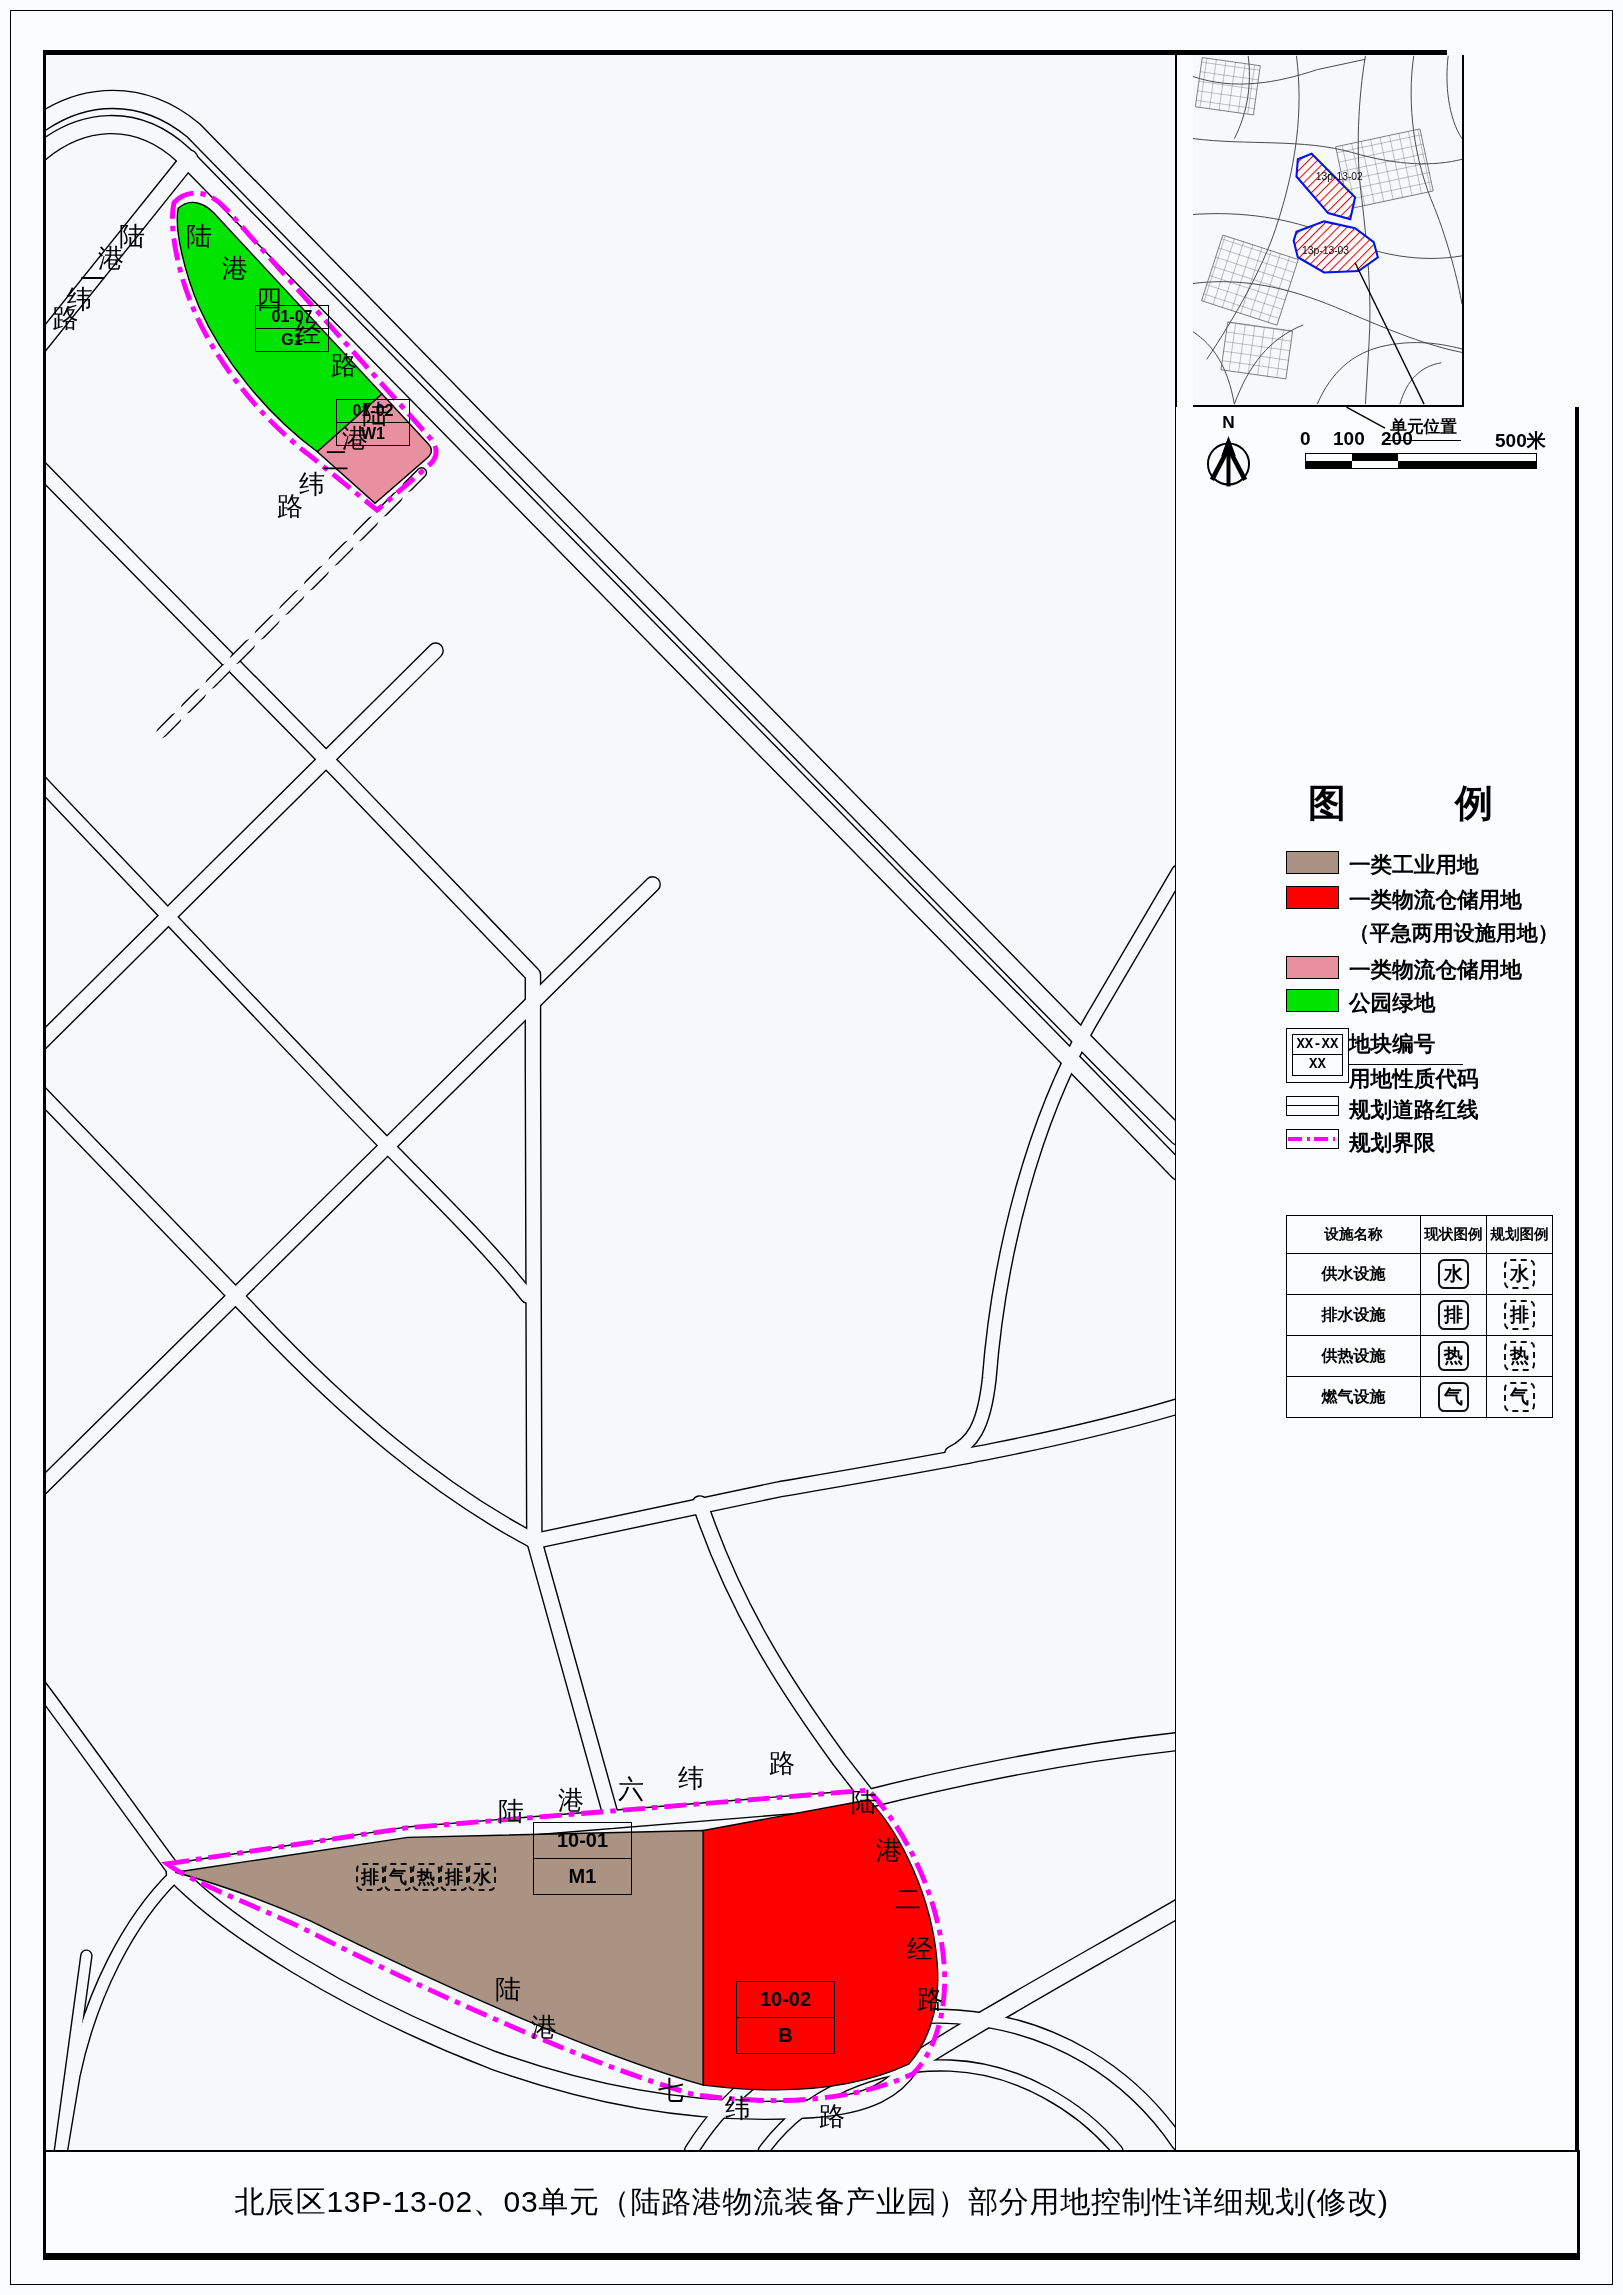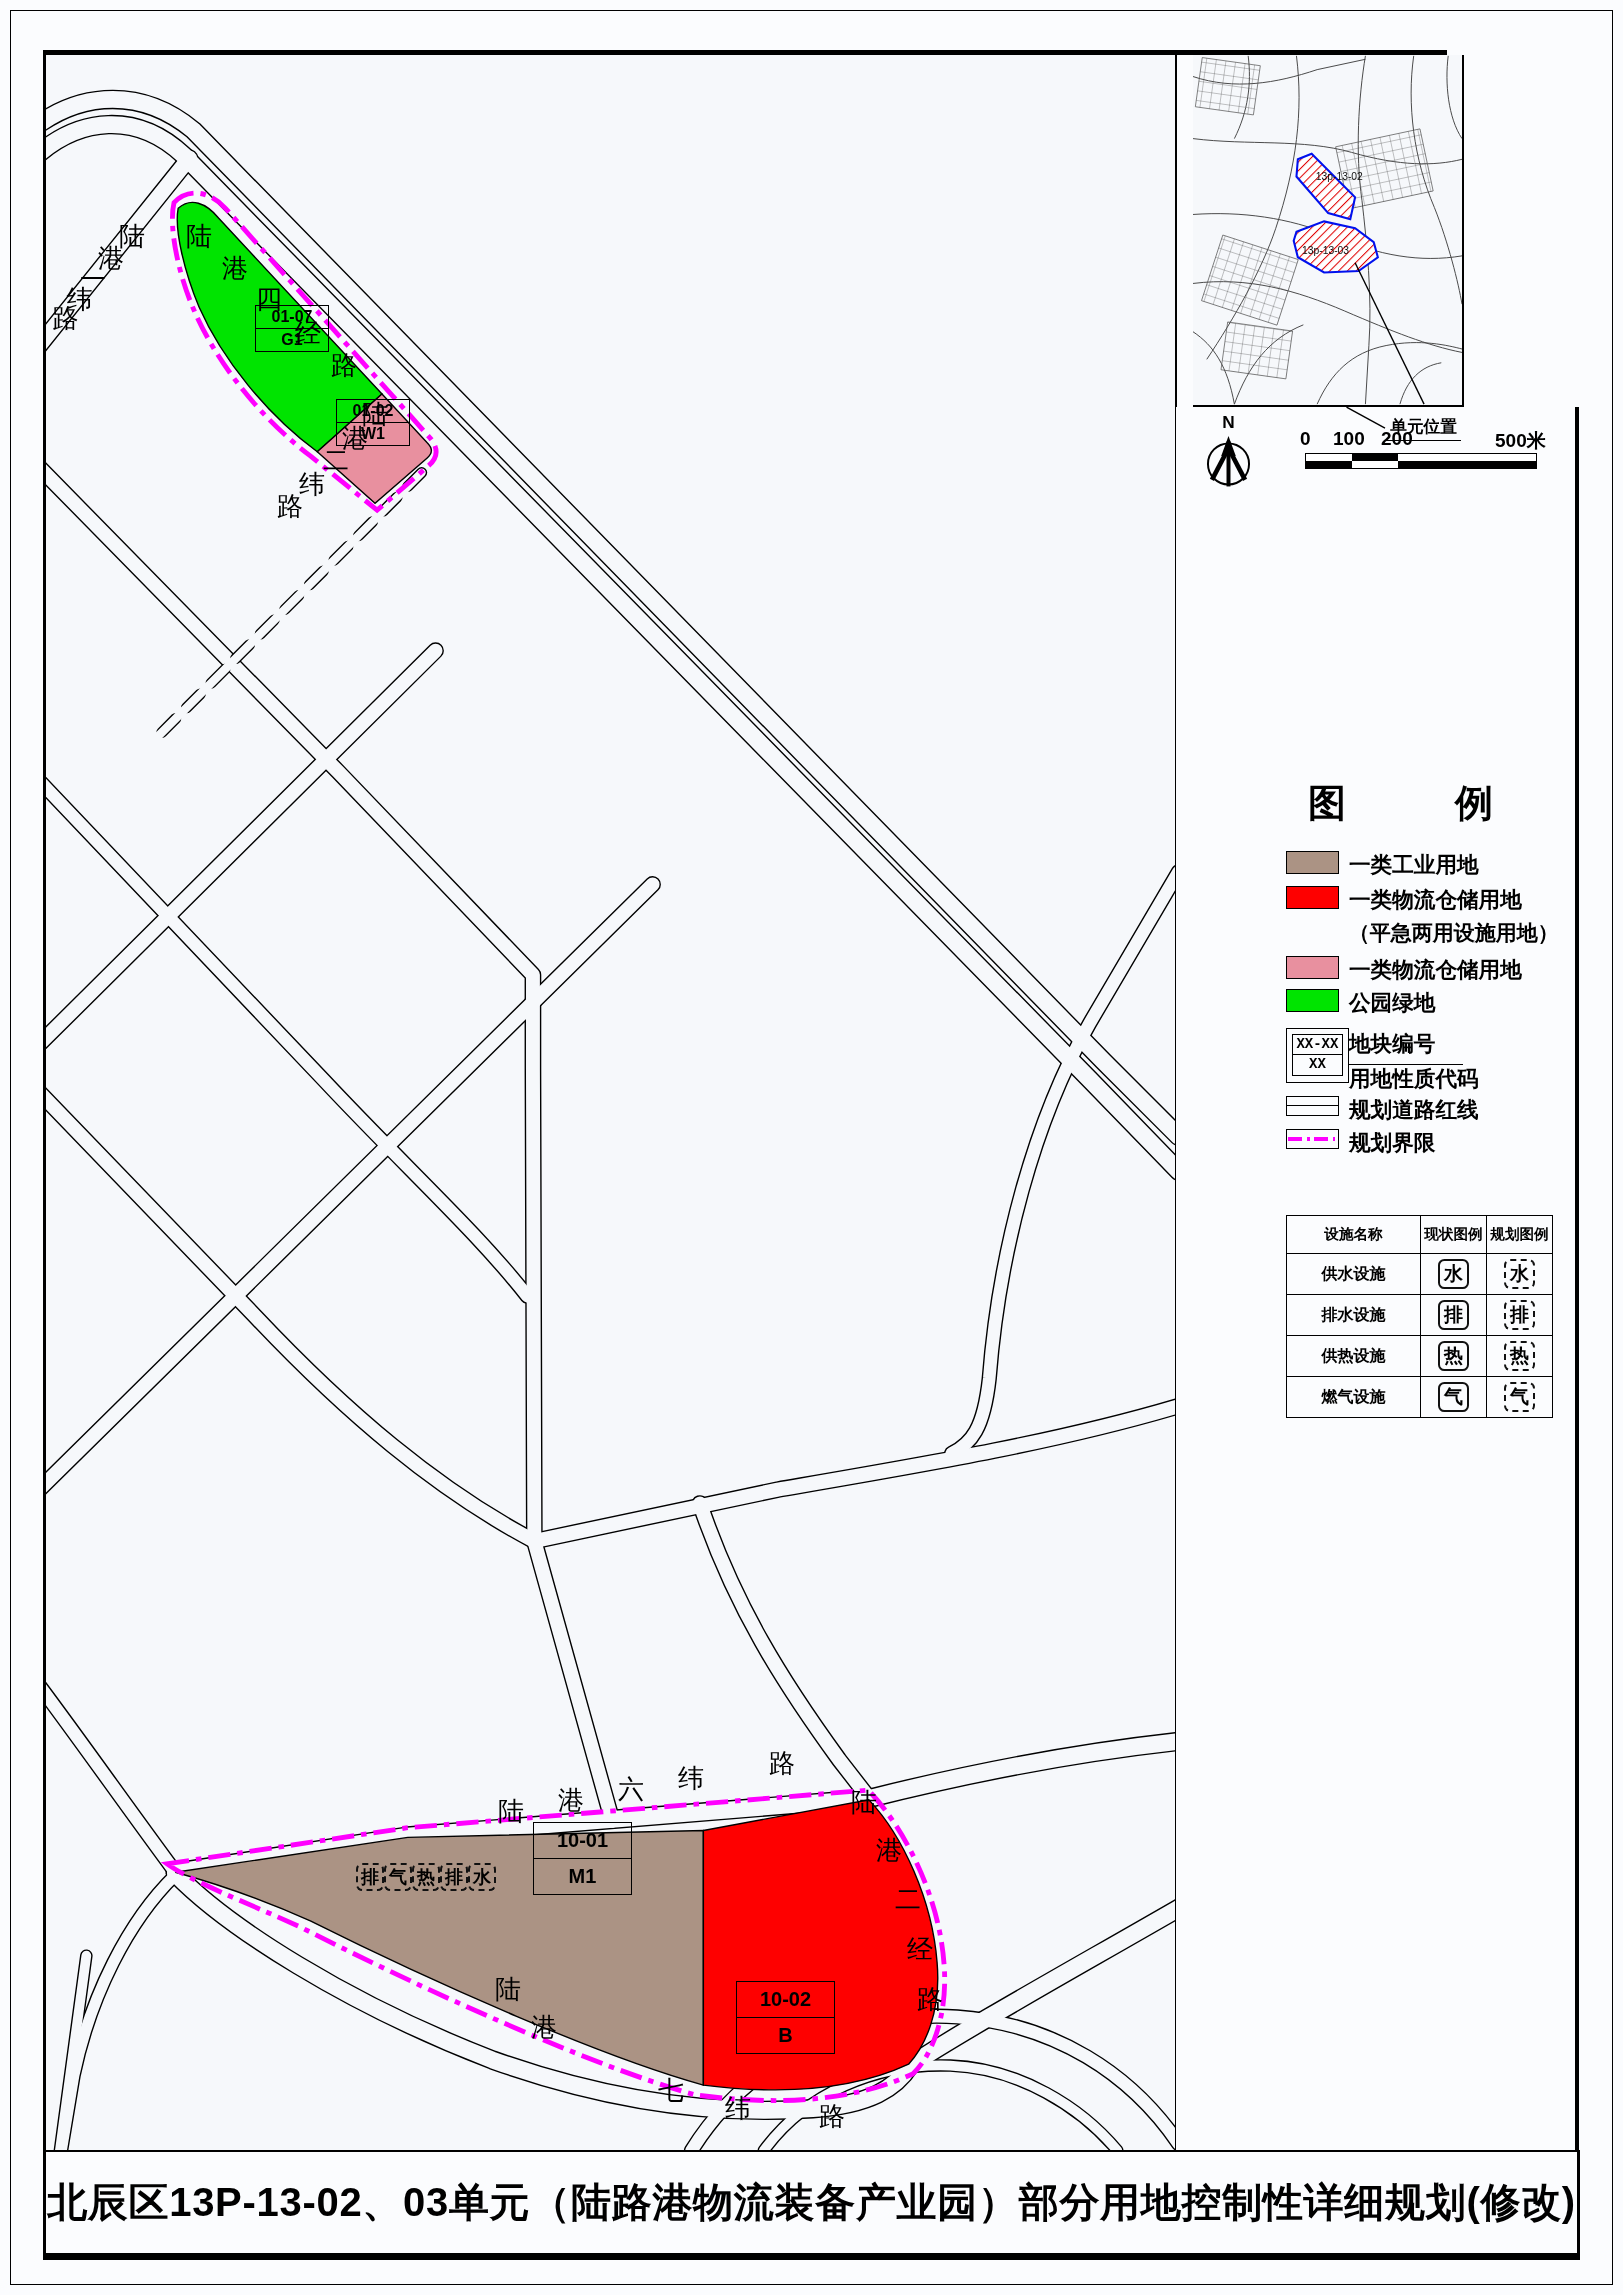--- a/index.html
+++ b/index.html
@@ -97,21 +97,21 @@
     font-size:19px;line-height:26.4px;font-weight:700;text-align:center;
   }
   .ico-solid{border:2.1px solid #111;}
   .ico-dash{border:2.1px dashed #111;}
   
   #title-band{
     left:43px;top:2150px;width:1531px;height:101px;background:#fbfcfe;
     border-left:3.5px solid #000;border-right:3.5px solid #000;border-top:2.1px solid #000;border-bottom:7.7px solid #000;
     display:flex;align-items:center;justify-content:center;
   }
-  #title-band .txt{font-size:40px;font-weight:700;letter-spacing:0.7px;white-space:nowrap;}
+  #title-band .txt{font-size:30px;font-weight:400;letter-spacing:0.7px;white-space:nowrap;}
 </style>
 </head>
 <body>
 
 <div id="page-border" class="abs"></div>
 <div id="top-bar" class="abs"></div>
 
 <div id="map-box" class="abs">
   <svg id="map-svg" width="1129" height="2095" viewBox="0 0 1623 3011">
     <g stroke-linecap="round" stroke-linejoin="round" fill="none">

